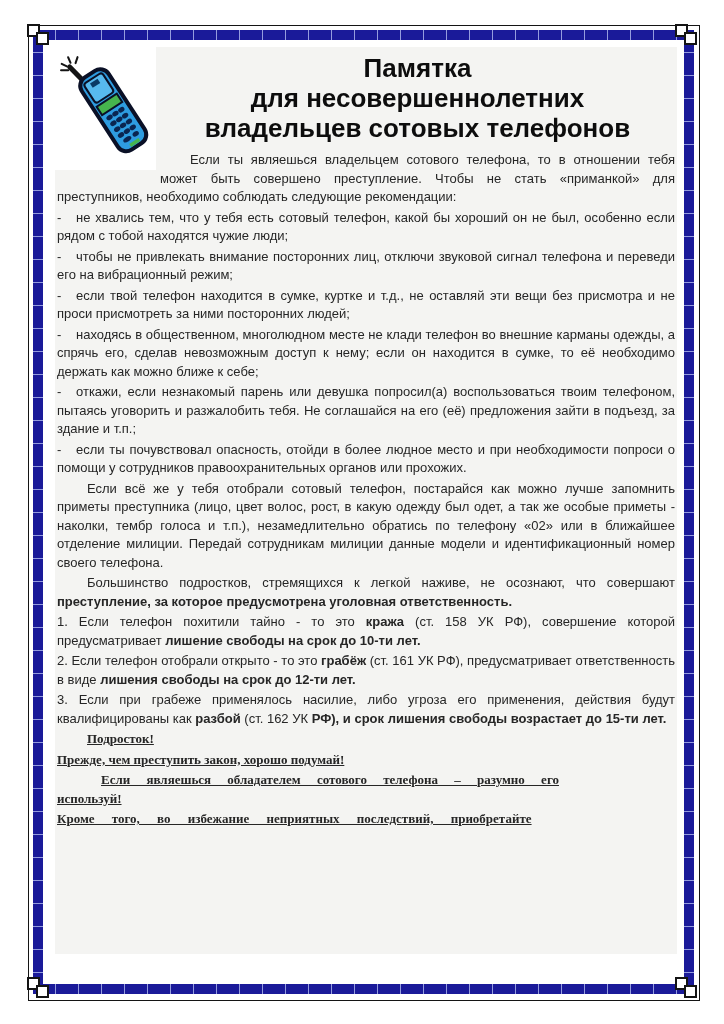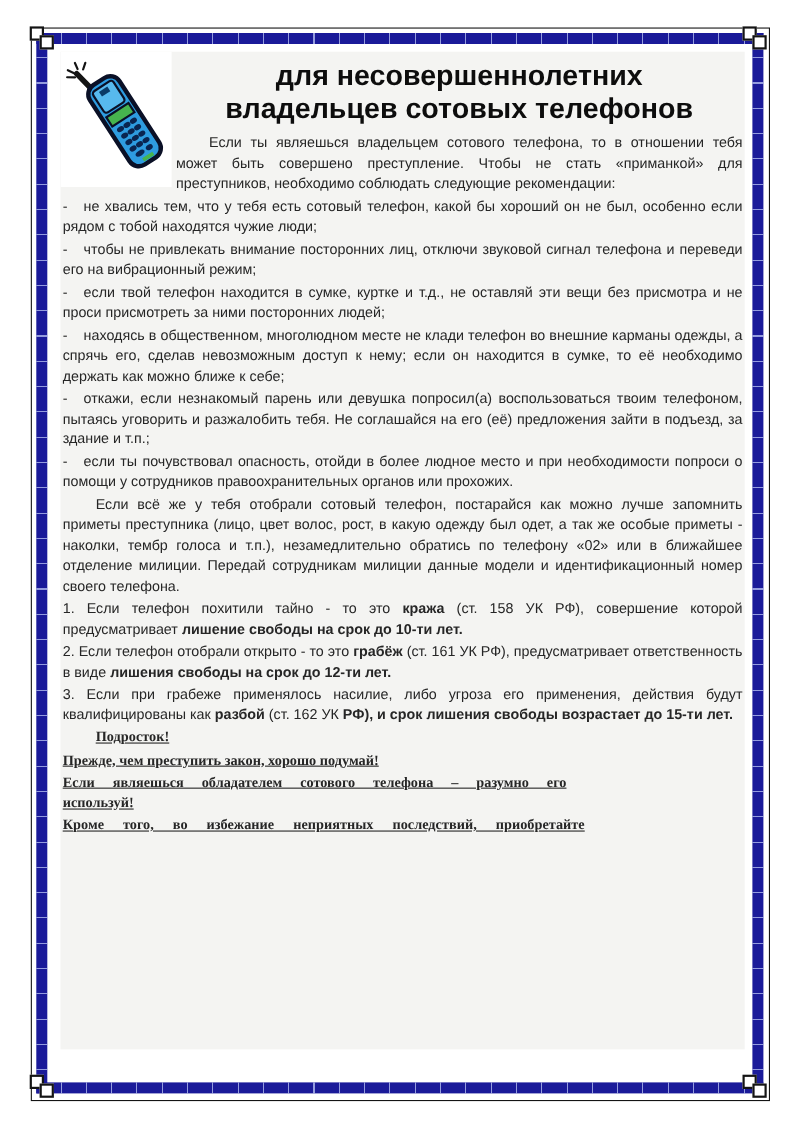--- a/index.html
+++ b/index.html
@@ -108,35 +108,37 @@
             <ellipse cx="45" cy="96" rx="4.5" ry="2.4"></ellipse>
               <ellipse cx="55" cy="96" rx="3.4" ry="2.4"></ellipse>
           </g>
 
           <rect x="44" y="101" width="11" height="3.5" fill="#46b44e"></rect>
         </g>
       </svg>
     </div>
 
     <div class="title">
+      <div>Памятка</div>
       <div>для несовершеннолетних</div>
       <div>владельцев сотовых телефонов</div>
     </div>
 
     <div id="doc-body">
         <p class="para indent"><span>Если ты являешься владельцем сотового телефона, то в отношении тебя может быть совершено преступление. Чтобы не стать «приманкой» для преступников, необходимо соблюдать следующие рекомендации:</span></p>
         <p class="para"><span class="marker">-</span><span>не хвались тем, что у тебя есть сотовый телефон, какой бы хороший он не был, особенно если рядом с тобой находятся чужие люди;</span></p>
         <p class="para"><span class="marker">-</span><span>чтобы не привлекать внимание посторонних лиц, отключи звуковой сигнал телефона и переведи его на вибрационный режим;</span></p>
         <p class="para"><span class="marker">-</span><span>если твой телефон находится в сумке, куртке и т.д., не оставляй эти вещи без присмотра и не проси присмотреть за ними посторонних людей;</span></p>
         <p class="para"><span class="marker">-</span><span>находясь в общественном, многолюдном месте не клади телефон во внешние карманы одежды, а спрячь его, сделав невозможным доступ к нему; если он находится в сумке, то её необходимо держать как можно ближе к себе;</span></p>
         <p class="para"><span class="marker">-</span><span>откажи, если незнакомый парень или девушка попросил(а) воспользоваться твоим телефоном, пытаясь уговорить и разжалобить тебя. Не соглашайся на его (её) предложения зайти в подъезд, за здание и т.п.;</span></p>
         <p class="para"><span class="marker">-</span><span>если ты почувствовал опасность, отойди в более людное место и при необходимости попроси о помощи у сотрудников правоохранительных органов или прохожих.</span></p>
         <p class="para indent"><span>Если всё же у тебя отобрали сотовый телефон, постарайся как можно лучше запомнить приметы преступника (лицо, цвет волос, рост, в какую одежду был одет, а так же особые приметы - наколки, тембр голоса и т.п.), незамедлительно обратись по телефону «02» или в ближайшее отделение милиции. Передай сотрудникам милиции данные модели и идентификационный номер своего телефона.</span></p>
+        <p class="para indent"><span>Большинство подростков, стремящихся к легкой наживе, не осознают, что совершают </span><span class="b">преступление, за которое предусмотрена уголовная ответственность.</span></p>
         <p class="para"><span>1. Если телефон похитили тайно - то это </span><span class="b">кража</span><span> (ст. 158 УК РФ), совершение которой предусматривает </span><span class="b">лишение свободы на срок до 10-ти лет.</span></p>
         <p class="para"><span>2. Если телефон отобрали открыто - то это </span><span class="b">грабёж</span><span> (ст. 161 УК РФ), предусматривает ответственность в виде </span><span class="b">лишения свободы на срок до 12-ти лет.</span></p>
         <p class="para"><span>3. Если при грабеже применялось насилие, либо угроза его применения, действия будут квалифицированы как </span><span class="b">разбой</span><span> (ст. 162 УК </span><span class="b">РФ), и срок лишения свободы возрастает до 15-ти лет.</span></p>
         <p class="para indent"><span class="b u">Подросток!</span></p>
         <p class="para"><span class="b u">Прежде, чем преступить закон, хорошо подумай!</span></p>
-        <p class="para"><span class="b u" style="word-spacing: 13px;">Если являешься обладателем сотового телефона – разумно его</span><br><span class="b u">используй!</span></p>
+        <p class="para"><span class="b u" style="word-spacing: 13px; margin-left: 44px;">Если являешься обладателем сотового телефона – разумно его</span><br><span class="b u">используй!</span></p>
         <p class="para"><span class="b u" style="word-spacing: 14px;">Кроме того, во избежание неприятных последствий, приобретайте</span><br></p>
       </div>
   </div>
 </div>
 
 </body></html>

